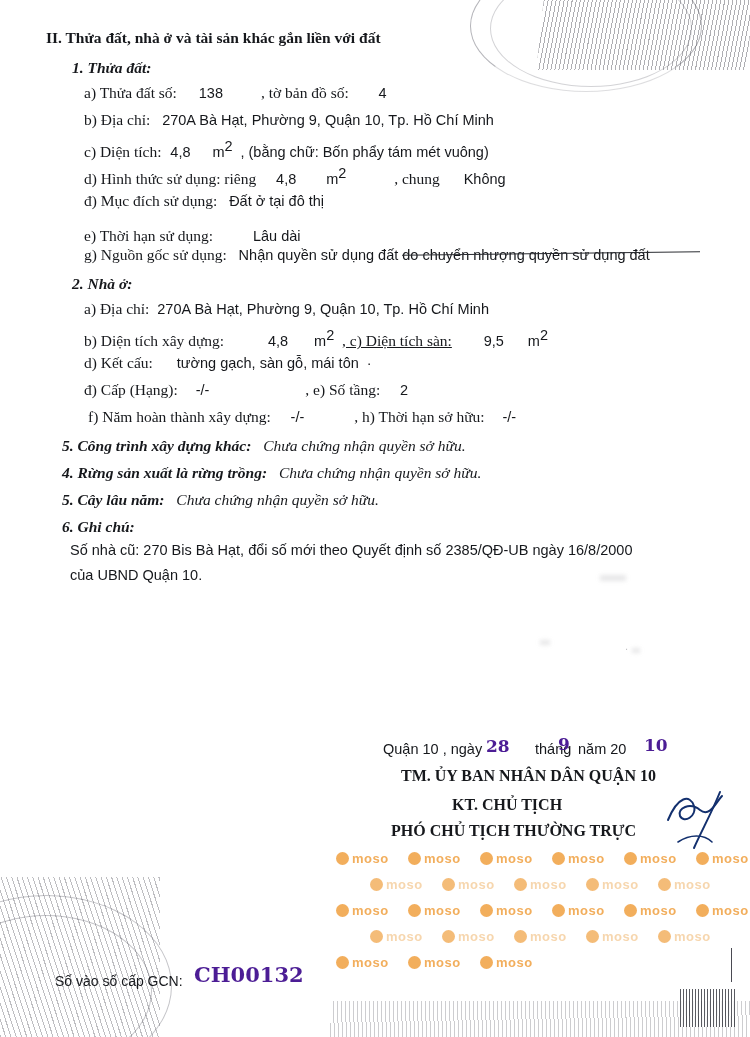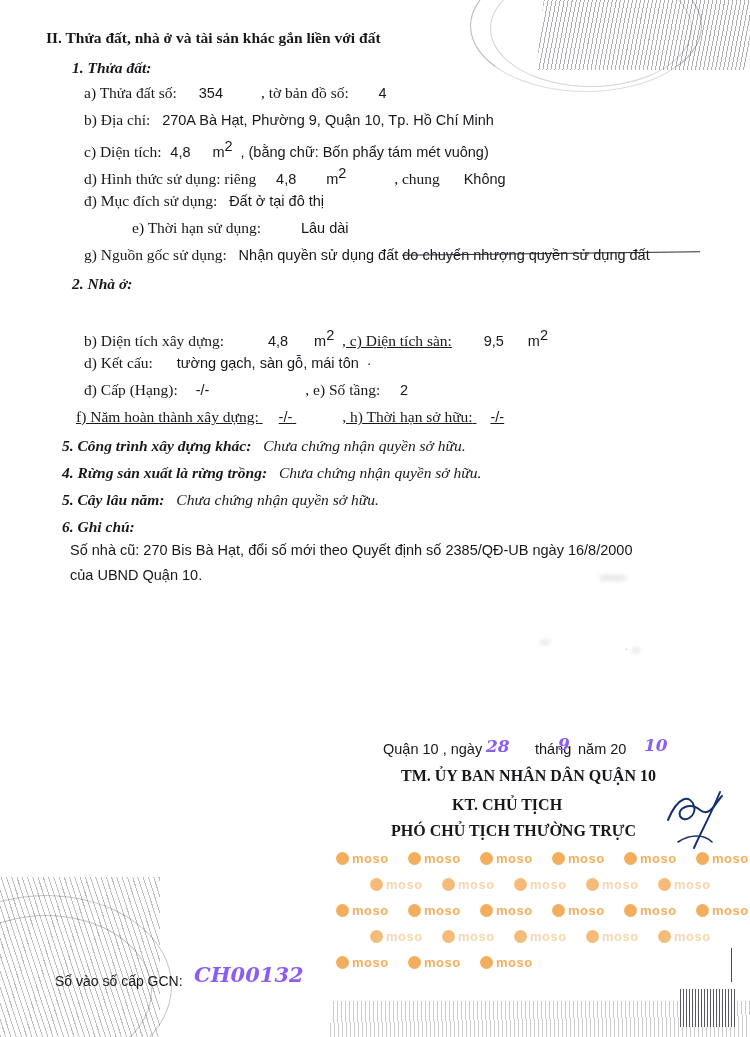--- a/index.html
+++ b/index.html
@@ -125,22 +125,21 @@
   }
 
   
   .hand {
     position: absolute;
     font-family: "DejaVu Serif", serif;
     color: #1b2a5e;
     white-space: nowrap;
   }
   .hand-blue {
-    color: #8b5cf6;
-    font-style: italic;
+    color: #4c1d95;
     font-weight: bold;
   }
 
   .sig {
     position: absolute;
     left: 660px;
     top: 790px;
     width: 70px;
     height: 60px;
   }
@@ -188,21 +187,21 @@
   <div class="smudge" style="left:540px; top:640px; width:10px; height:5px;"></div>
   <div class="smudge" style="left:632px; top:648px; width:8px; height:5px;"></div>
   <div class="faint" style="left:625px; top:640px;">.</div>
 
   <div class="line b" style="left:46px; top:30px;">II. Thửa đất, nhà ở và tài sản khác gắn liền với đất</div>
 
   <div class="line bi" style="left:72px; top:60px;">1. Thửa đất:</div>
 
   <div class="line" style="left:84px; top:85px;">
     <span>a) Thửa đất số:</span>
-    <span class="sans" style="padding-left:18px;">354</span>
+    <span class="sans" style="padding-left:18px;">138</span>
     <span style="padding-left:34px;">, tờ bản đồ số:</span>
     <span class="sans" style="padding-left:26px;">4</span>
   </div>
 
   <div class="line" style="left:84px; top:112px;">
     <span>b) Địa chỉ:</span>
     <span class="sans" style="padding-left:8px;">270A Bà Hạt, Phường 9, Quận 10, Tp. Hồ Chí Minh</span>
   </div>
 
   <div class="line" style="left:84px; top:139px;">
@@ -218,33 +217,37 @@
     <span class="sans" style="padding-left:26px;">m</span><sup class="sans">2</sup>
     <span style="padding-left:44px;">, chung</span>
     <span class="sans" style="padding-left:20px;">Không</span>
   </div>
 
   <div class="line" style="left:84px; top:193px;">
     <span>đ) Mục đích sử dụng:</span>
     <span class="sans" style="padding-left:8px;">Đất ở tại đô thị</span>
   </div>
 
-  <div class="line" style="left:84px; top:220px;margin-left:48px;">
+  <div class="line" style="left:84px; top:228px;">
     <span>e) Thời hạn sử dụng:</span>
     <span class="sans" style="padding-left:36px;">Lâu dài</span>
   </div>
 
   <div class="line" style="left:84px; top:247px;">
     <span>g) Nguồn gốc sử dụng:</span>
     <span class="sans" style="padding-left:8px;">Nhận quyền sử dụng đất do chuyển nhượng quyền sử dụng đất</span>
   </div>
   <div class="strike" style="left:402px; top:253px; width:298px;"></div>
 
   <div class="line bi" style="left:72px; top:276px;">2. Nhà ở:</div>
 
+  <div class="line" style="left:84px; top:301px;">
+    <span>a) Địa chỉ:</span>
+    <span class="sans" style="padding-left:4px;">270A Bà Hạt, Phường 9, Quận 10, Tp. Hồ Chí Minh</span>
+  </div>
 
   <div class="line" style="left:84px; top:328px;">
     <span>b) Diện tích xây dựng:</span>
     <span class="sans" style="padding-left:40px;">4,8</span>
     <span class="sans" style="padding-left:22px;">m</span><sup class="sans">2</sup>
     <span style="padding-left:4px;text-decoration:underline;">, c) Diện tích sàn:</span>
     <span class="sans" style="padding-left:28px;">9,5</span>
     <span class="sans" style="padding-left:20px;">m</span><sup class="sans">2</sup>
   </div>
 
@@ -254,21 +257,21 @@
     <span class="sans" style="padding-left:4px;">·</span>
   </div>
 
   <div class="line" style="left:84px; top:382px;">
     <span>đ) Cấp (Hạng):</span>
     <span class="sans" style="padding-left:14px;">-/-</span>
     <span style="padding-left:92px;">, e) Số tầng:</span>
     <span class="sans" style="padding-left:16px;">2</span>
   </div>
 
-  <div class="line" style="left:76px; top:409px;text-decoration:underline;">
+  <div class="line" style="left:88px; top:409px;">
     <span>f) Năm hoàn thành xây dựng:</span>
     <span class="sans" style="padding-left:16px;">-/-</span>
     <span style="padding-left:46px;">, h) Thời hạn sở hữu:</span>
     <span class="sans" style="padding-left:14px;">-/-</span>
   </div>
 
   <div class="line" style="left:62px; top:438px;">
     <span class="bi">5. Công trình xây dựng khác:</span>
     <span class="i" style="padding-left:8px;">Chưa chứng nhận quyền sở hữu.</span>
   </div>

